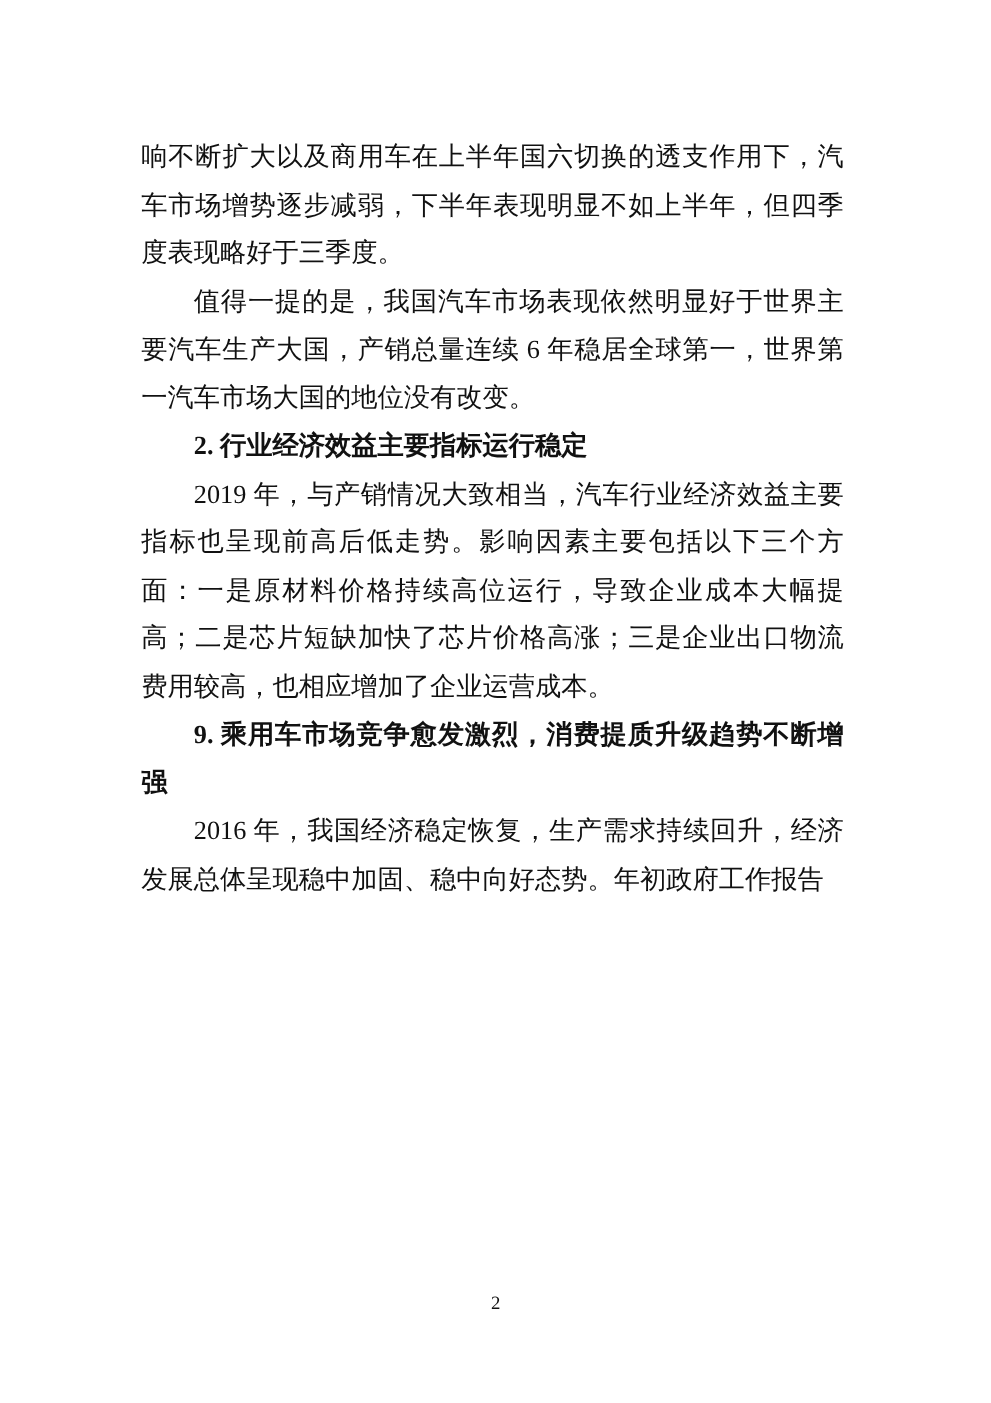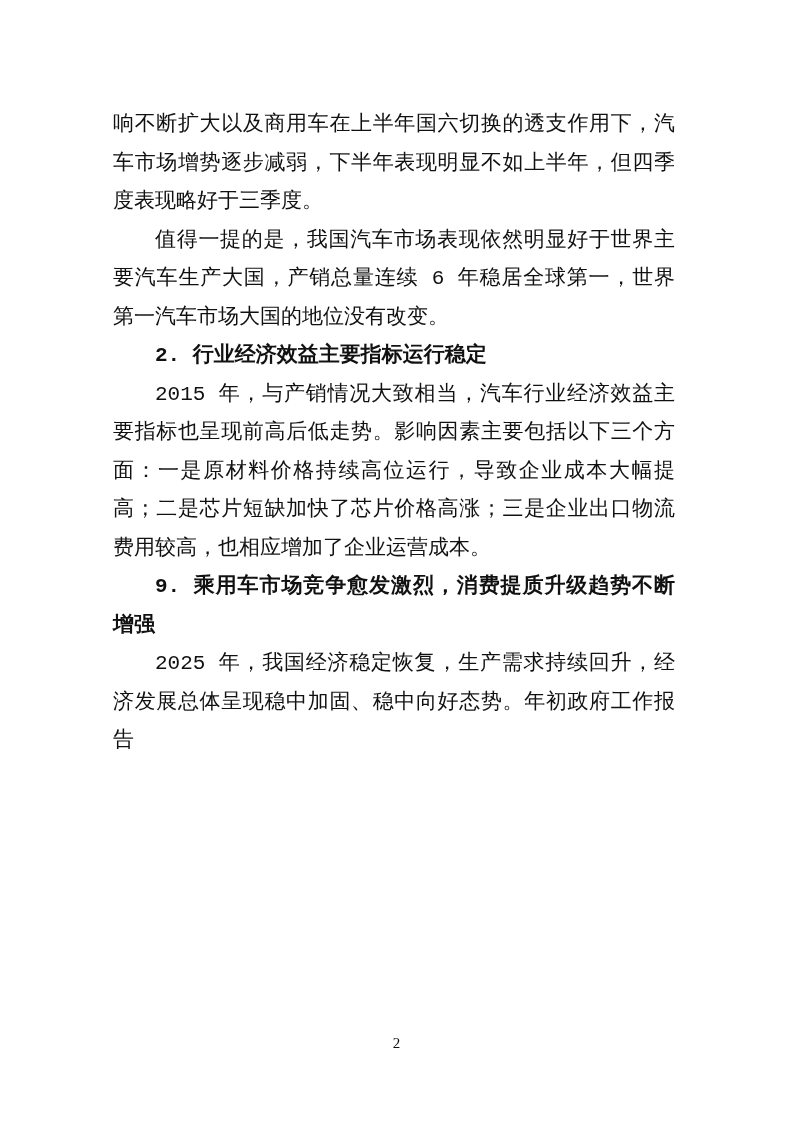--- a/index.html
+++ b/index.html
@@ -24,21 +24,20 @@
     width: 562px;
   }
   .para {
     margin: 0;
     padding: 0;
     font-size: 21px;
     line-height: 38.5px;
     text-align: justify;
     text-justify: inter-ideograph;
     word-break: break-all;
-    font-family: Liberation Mono, monospace;
   }
   .para.indent {
     text-indent: 42px; 
   }
   .para.heading {
     font-weight: 700;
   }
   .footer {
     position: absolute;
     left: 0;
@@ -51,19 +50,19 @@
   }
 </style>
 </head>
 <body>
 
 <div class="page">
   <div class="content">
       <p class="para body">响不断扩大以及商用车在上半年国六切换的透支作用下，汽车市场增势逐步减弱，下半年表现明显不如上半年，但四季度表现略好于三季度。</p>
       <p class="para body indent">值得一提的是，我国汽车市场表现依然明显好于世界主要汽车生产大国，产销总量连续 6 年稳居全球第一，世界第一汽车市场大国的地位没有改变。</p>
       <p class="para heading indent">2. 行业经济效益主要指标运行稳定</p>
-      <p class="para body indent">2015 年，与产销情况大致相当，汽车行业经济效益主要指标也呈现前高后低走势。影响因素主要包括以下三个方面：一是原材料价格持续高位运行，导致企业成本大幅提高；二是芯片短缺加快了芯片价格高涨；三是企业出口物流费用较高，也相应增加了企业运营成本。</p>
+      <p class="para body indent">2019 年，与产销情况大致相当，汽车行业经济效益主要指标也呈现前高后低走势。影响因素主要包括以下三个方面：一是原材料价格持续高位运行，导致企业成本大幅提高；二是芯片短缺加快了芯片价格高涨；三是企业出口物流费用较高，也相应增加了企业运营成本。</p>
       <p class="para heading indent">9. 乘用车市场竞争愈发激烈，消费提质升级趋势不断增强</p>
-      <p class="para body indent">2025 年，我国经济稳定恢复，生产需求持续回升，经济发展总体呈现稳中加固、稳中向好态势。年初政府工作报告</p>
+      <p class="para body indent">2016 年，我国经济稳定恢复，生产需求持续回升，经济发展总体呈现稳中加固、稳中向好态势。年初政府工作报告</p>
     </div>
 
   <div class="footer">2</div>
 </div>
 
 </body></html>

